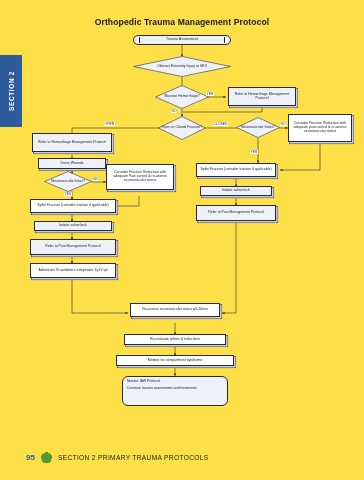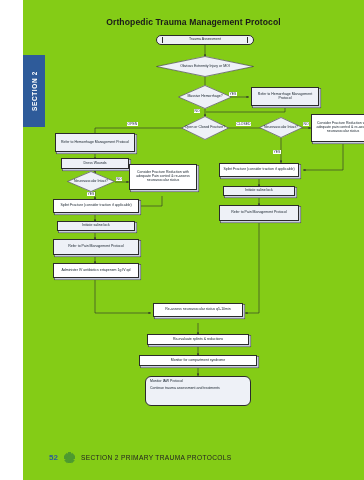--- a/index.html
+++ b/index.html
@@ -1,21 +1,21 @@
 <!DOCTYPE html>
 <html><head>
 <meta charset="utf-8">
 <style>
   html,body{margin:0;padding:0;}
   body{
     width:364px;height:480px;background:#fff;
     font-family:"Liberation Sans", sans-serif;
     position:relative;overflow:hidden;
   }
-  .page{position:absolute;inset:0;background:#84cc16;margin-left:23px;}
+  .page{position:absolute;inset:0;background:#fde047;}
 
   
   .side-tab{
     position:absolute;left:0;top:55px;width:22px;height:72px;
     background:#2e5b9a;color:#ffffff;
   }
   .side-tab .lbl{
     position:absolute;left:50%;top:50%;
     transform:translate(-50%,-50%) rotate(-90deg);
     white-space:nowrap;font-size:6.4px;font-weight:bold;
@@ -284,21 +284,21 @@
     <div class="elabel" style="left:171px;top:109px;">NO</div>
     <div class="elabel" style="left:104px;top:122px;">OPEN</div>
     <div class="elabel" style="left:213px;top:122px;">CLOSED</div>
     <div class="elabel" style="left:93px;top:177px;">NO</div>
     <div class="elabel" style="left:64px;top:192px;">YES</div>
     <div class="elabel" style="left:280px;top:122px;">NO</div>
     <div class="elabel" style="left:250px;top:150px;">YES</div>
   </div>
 
   <div class="footer">
-    <span class="pgno">52</span>
+    <span class="pgno">95</span>
     <span class="cross">
       <span class="h"></span>
         <span class="v"></span>
         <span class="d1"></span>
         <span class="d2"></span>
     </span>
     <span class="ftxt">SECTION 2   PRIMARY TRAUMA PROTOCOLS</span>
   </div>
 
 </div>

